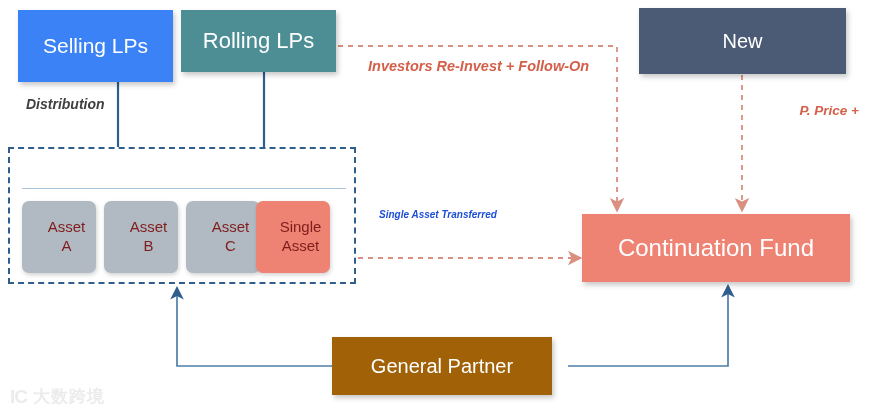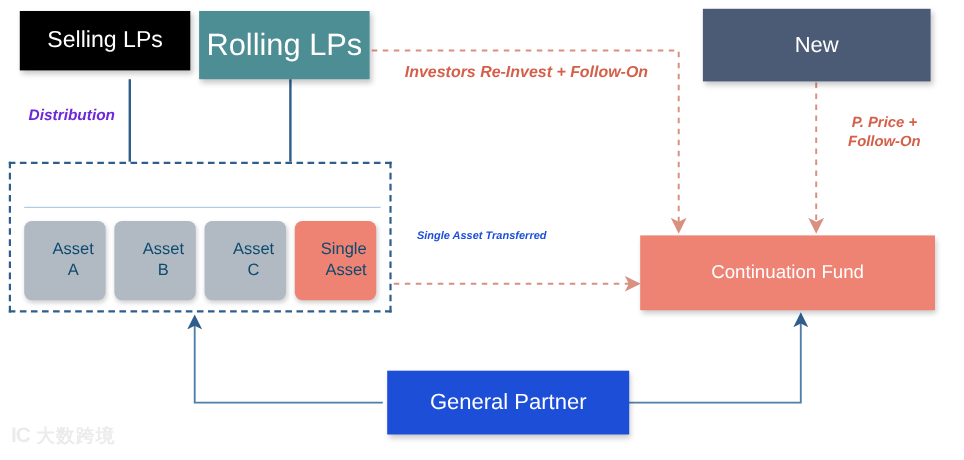--- a/index.html
+++ b/index.html
@@ -21,47 +21,47 @@
     justify-content:center;
     text-align:center;
     color:#ffffff;
     box-sizing:border-box;
     line-height:1.15;
     box-shadow:2px 3px 5px rgba(0,0,0,0.22);
   }
 
   
   #selling-lps{
-    left:18px; top:10px; width:155px; height:54px;
-    background:#000000;
+    left:18px; top:10px; width:155px; height:72px;
+    background:#3b82f6;
     font-size:21px;
   }
   #rolling-lps{
     left:181px; top:10px; width:155px; height:62px;
     background:#4D8E95;
-    font-size:28px;
+    font-size:22px;
   }
   #new-investors{
     left:639px; top:8px; width:207px; height:66px;
     background:#4C5B75;
     font-size:20px;
   }
   #new-investors .nl{display:block;}
 
   
   #continuation-fund{
     left:582px; top:214px; width:268px; height:68px;
     background:#EE8273;
-    font-size:17px;
+    font-size:24px;
   }
 
   
   #general-partner{
-    left:352px; top:337px; width:220px; height:58px;
-    background:#1d4ed8;
+    left:332px; top:337px; width:220px; height:58px;
+    background:#a16207;
     font-size:20px;
   }
 
   
   #existing-fund{
     position:absolute;
     left:8px; top:147px; width:348px; height:137px;
     border:2px dashed #2F5D8C;
     box-sizing:border-box;
     background:#ffffff;
@@ -83,58 +83,58 @@
   .asset{
     position:absolute;
     top:52px;
     width:74px;
     height:72px;
     border-radius:7px;
     display:flex;
     align-items:center;
     justify-content:center;
     text-align:center;
-    color:#0c4a6e;
+    color:#7f1d1d;
     font-size:15px;
     line-height:1.25;
     box-shadow:1px 2px 4px rgba(0,0,0,0.18);
     box-sizing:border-box;
     padding-left:15px;
   }
   .asset.grey{background:#B1BAC3;}
   .asset.coral{background:#EE8273;}
   .asset .nl{display:block;}
 
   
   .label{
     position:absolute;
     font-style:italic;
     font-weight:bold;
     white-space:nowrap;
   }
   #label-distribution{
     left:26px; top:96px;
     font-size:14px;
-    color:#6d28d9;
+    color:#404040;
   }
   #label-single-asset-transferred{
     left:379px; top:209px;
     font-size:10px;
     color:#1d4ed8;
   }
   #label-optional-reinvest{
     left:368px; top:58px;
     font-size:14.5px;
     color:#D4604A;
   }
   #label-pprice-followon{
     left:749px; top:102px;
     font-size:13.5px;
     color:#D4604A;
-    text-align:center;
+    text-align:right;
     line-height:1.35;
     white-space:normal;
     width:110px;
   }
   #label-pprice-followon .nl{display:block;}
 
   
   #connectors{
     position:absolute;
     left:0; top:0;
@@ -240,21 +240,21 @@
       </span>
     </div>
 
     <div class="asset grey" style="left:176px;">
       <span>
         <span class="nl">Asset</span>
         <span class="nl">C</span>
       </span>
     </div>
 
-    <div class="asset coral" style="left:258px;text-align:right;">
+    <div class="asset coral" style="left:246px;">
       <span>
         <span class="nl">Single</span>
         <span class="nl">Asset</span>
       </span>
     </div>
   </div>
 
   <div class="box" id="continuation-fund">
     <span>Continuation Fund</span>
   </div>
@@ -264,21 +264,20 @@
   </div>
 
   <div class="label" id="label-distribution">Distribution</div>
 
   <div class="label" id="label-optional-reinvest">Investors Re-Invest + Follow-On</div>
 
   <div class="label" id="label-single-asset-transferred">Single Asset Transferred</div>
 
   <div class="label" id="label-pprice-followon">
     <span class="nl">P. Price +</span>
-    <span class="nl">Follow-On</span>
   </div>
 
   <div id="watermark">
     <span class="wm-logo">IC</span>
     <span class="wm-text">大数跨境</span>
   </div>
 
 </div>
 
 </body></html>

